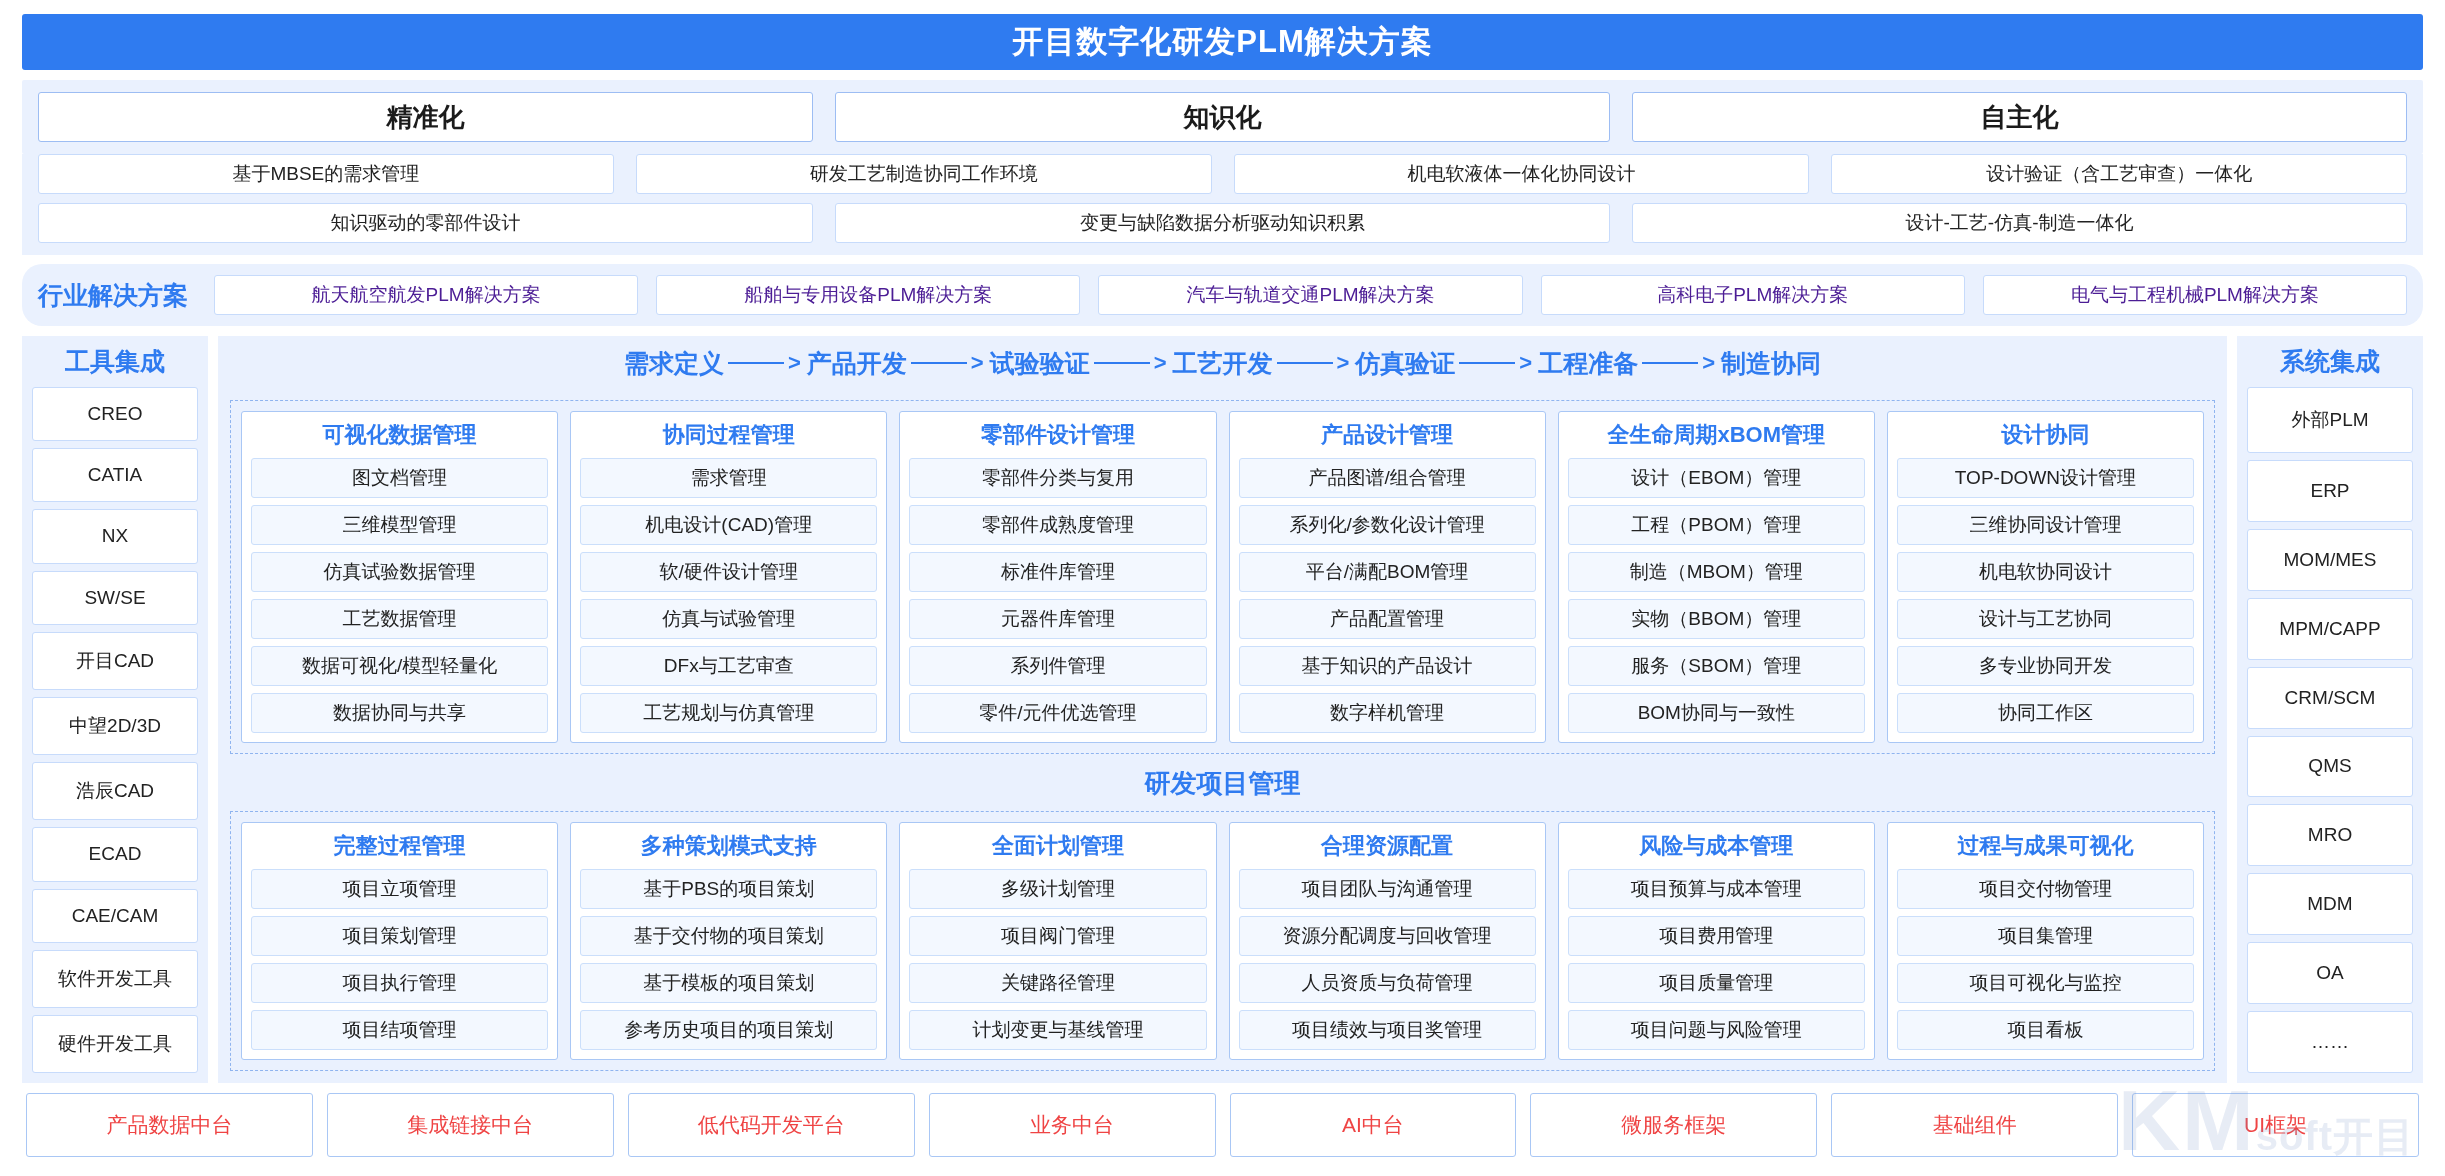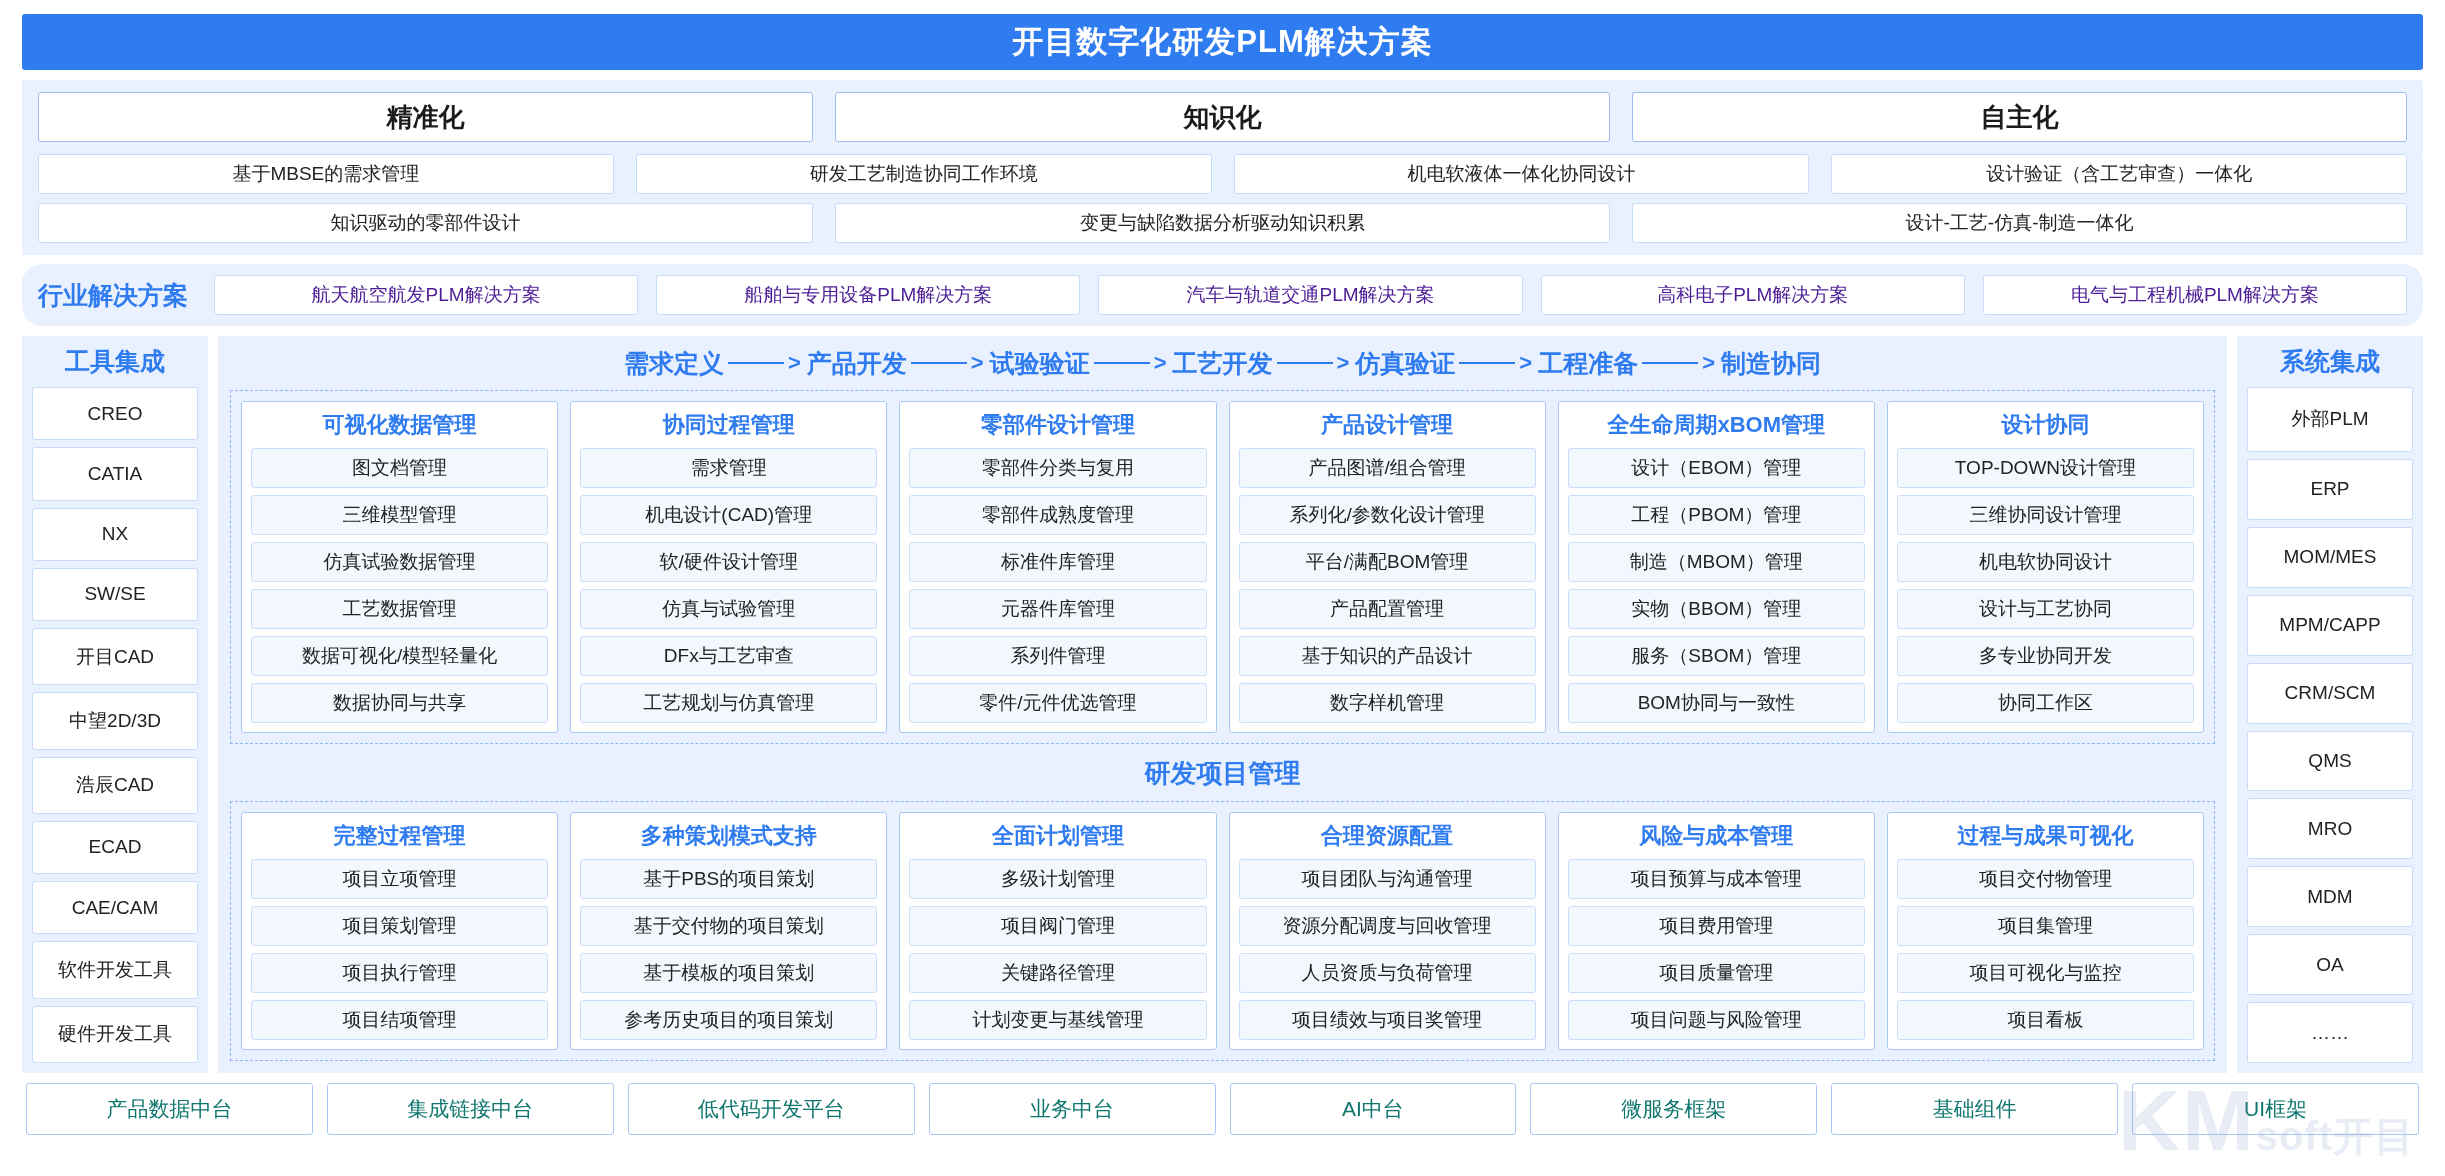--- a/index.html
+++ b/index.html
@@ -156,21 +156,21 @@
     flex-direction: column;
     position: relative;
   }
 
   
   .chain {
     display: flex;
     align-items: center;
     justify-content: center;
     gap: 4px;
-    margin-bottom: 10px;
+    margin-bottom: 20px;
     height: 34px;
   }
   .chain-step {
     font-size: 25px;
     font-weight: bold;
     color: #2f7bf0;
     white-space: nowrap;
   }
   .chain-line {
     width: 56px;
@@ -240,29 +240,29 @@
 
   
   .bottom {
     margin-top: 10px;
     display: flex;
     gap: 14px;
     padding: 0 4px;
   }
   .bottom-item {
     flex: 1;
-    height: 52px;
+    height: 64px;
     background: #ffffff;
     border: 1px solid #a9c7f5;
     border-radius: 3px;
     display: flex;
     align-items: center;
     justify-content: center;
     font-size: 21px;
-    color: #0f766e;
+    color: #ef4444;
   }
 
   
   .watermark {
     position: absolute;
     right: 30px;
     bottom: 6px;
     font-size: 86px;
     font-weight: bold;
     color: rgba(120,150,200,0.18);

